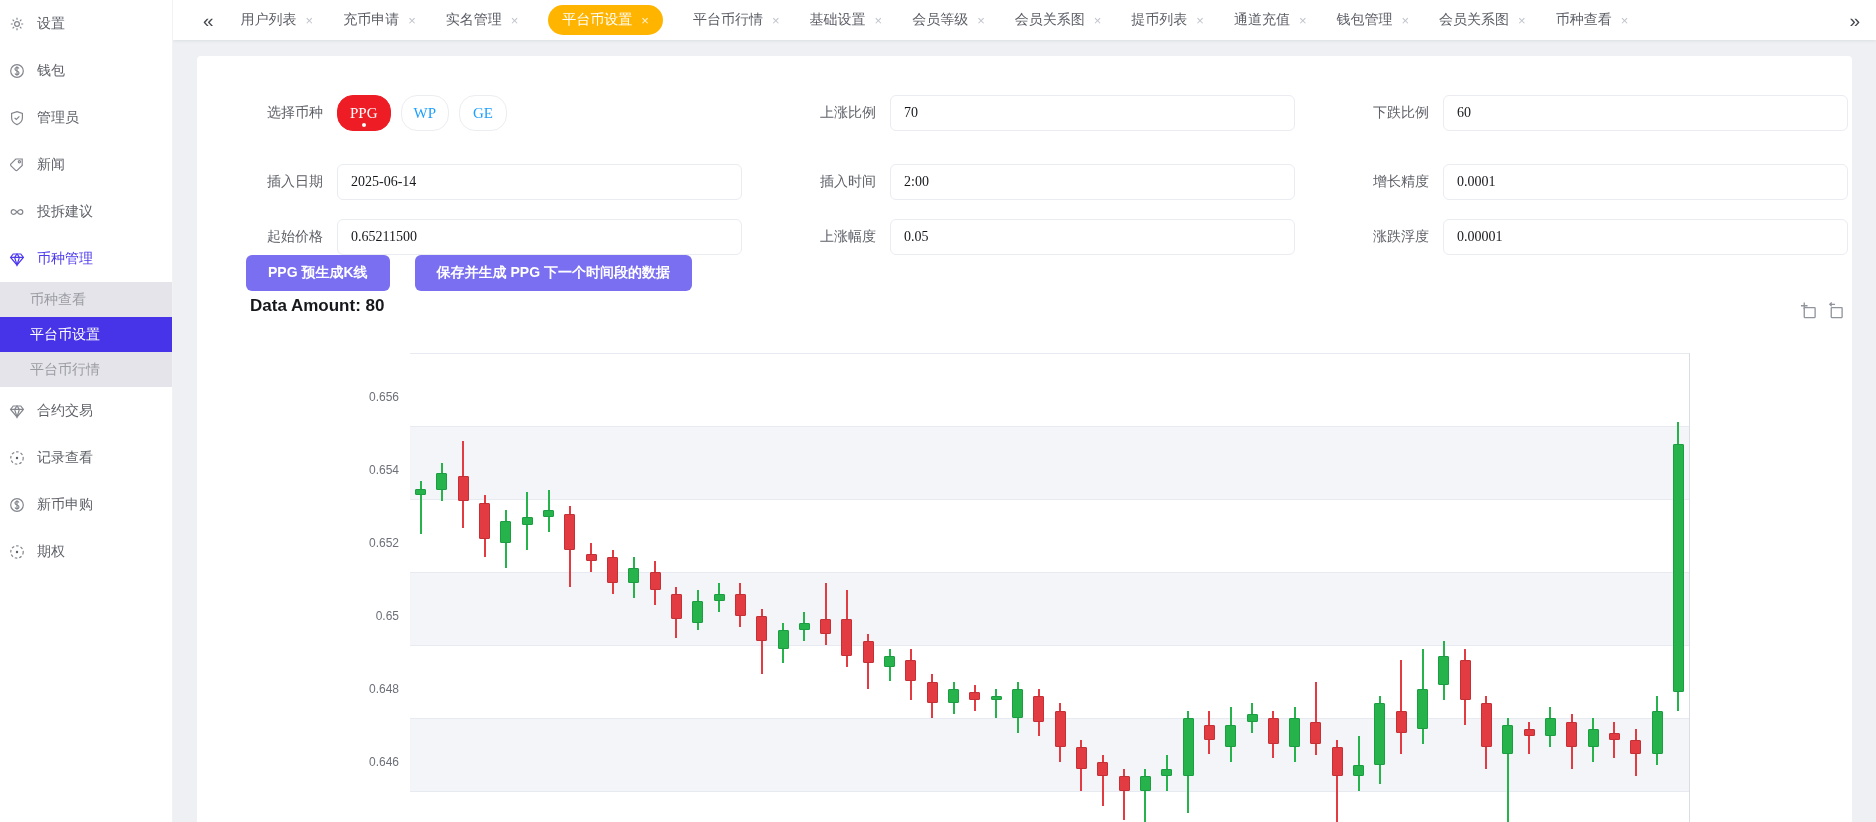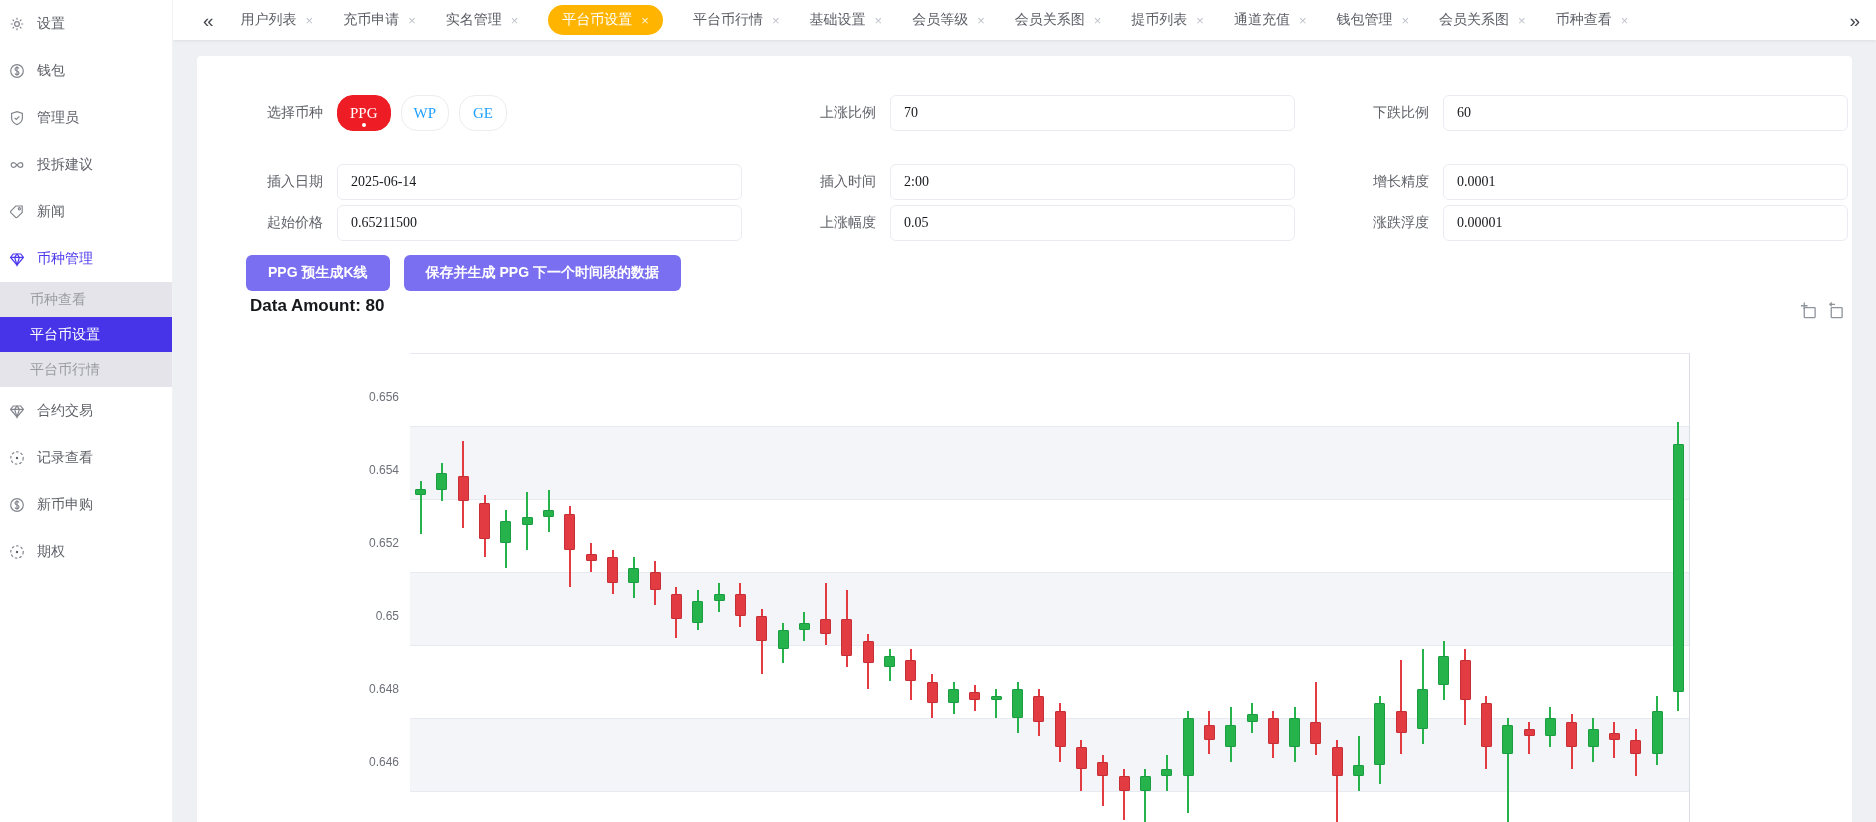--- a/index.html
+++ b/index.html
@@ -23,31 +23,31 @@
   .tabs { display:flex; align-items:center; gap:30px; flex:1; overflow:hidden; }
   .tab { display:flex; align-items:center; gap:9px; font-size:14px; color:#5c5e66; white-space:nowrap; cursor:pointer; }
   .tab .x { font-size:13px; color:#bfc3cb; }
   .tab.active { background:#ffb400; color:#fff; padding:6px 14px; border-radius:16px; }
   .tab.active .x { color:rgba(255,255,255,.85); }
 
   
   .card { position:absolute; left:197px; top:56px; width:1655px; height:940px; background:#fff; border-radius:4px; z-index:1; }
 
   .form-row { position:absolute; left:28px; right:4px; height:36px; display:flex; }
-  .form-row.r1{ top:39px; } .form-row.r2{ top:108px; } .form-row.r3{ top:149px; }
+  .form-row.r1{ top:39px; } .form-row.r2{ top:108px; } .form-row.r3{ top:163px; }
   .field { flex:1; display:flex; align-items:center; min-width:0; padding-right:36px;font-family:Liberation Serif, serif; }
   .field:last-child { padding-right:0; }
   .field > label { flex:0 0 112px; text-align:right; padding-right:14px; font-size:14px; color:#5f6168; white-space:nowrap; }
   .field input { flex:1; min-width:0; height:36px; border:1px solid #eaecf1; border-radius:6px; padding:0 13px; font-size:14px; color:#17181c; font-family:inherit; outline:none; background:#fff; }
 
   .coin-btn { position:relative; height:36px; min-width:48px; padding:0 12px; margin-right:10px; border-radius:16px; border:1px solid #ebedf0; background:#fff; color:#1e9fff; font-size:15px; cursor:pointer; font-family:inherit; }
   .coin-btn.active { background:#ee1c24; border-color:#ee1c24; color:#fff; }
   .coin-btn.active::after { content:""; position:absolute; left:50%; bottom:3px; width:4px; height:4px; margin-left:-2px; border-radius:50%; background:#fff; }
 
-  .btn-row { position:absolute; top:199px; left:49px; display:flex; gap:14px; }
+  .btn-row { position:absolute; top:199px; left:49px; display:flex; gap:25px; }
   .action-btn { height:36px; padding:0 22px; border:none; border-radius:6px; background:#7a6ff0; color:#fff; font-size:14px; font-weight:700; cursor:pointer; font-family:inherit; white-space:nowrap; }
   .data-amount { position:absolute; top:240px; left:53px; font-size:17px; font-weight:700; color:#17181c; }
 
   .chart-tools { position:absolute; top:246px; right:8px; display:flex; gap:10px; }
   .chart-tools svg { width:17px; height:17px; stroke:#90949c; fill:none; stroke-width:1.4; cursor:pointer; }
 
   
   .chart { position:absolute; top:297px; left:0; width:100%; height:600px; }
   .band { position:absolute; left:213px; width:1279px; background:#f3f5f9; }
   .gridline { position:absolute; left:213px; width:1279px; height:1px; background:#e7eaf0; }
@@ -77,30 +77,30 @@
       </div>
       <div class="side-item">
         <svg viewBox="0 0 16 16">
           <path d="M8 1.6l5.4 1.9v4.3c0 3.4-2.2 5.6-5.4 6.8-3.2-1.2-5.4-3.4-5.4-6.8V3.5z"></path>
           <path d="M5.6 7.8l1.7 1.7 3.1-3.2"></path>
         </svg>
         <span>管理员</span>
       </div>
       <div class="side-item">
         <svg viewBox="0 0 16 16">
-          <path d="M4.6 10.4a2.4 2.4 0 110-4.8c2.4 0 4.4 4.8 6.8 4.8a2.4 2.4 0 100-4.8c-2.4 0-4.4 4.8-6.8 4.8z"></path>
-        </svg>
-        <span>投拆建议</span>
-      </div>
-      <div class="side-item">
-        <svg viewBox="0 0 16 16">
           <path d="M2 6.8L6.8 2h6.4v6.4L8.4 13.2a1.4 1.4 0 01-2 0L2 8.8a1.4 1.4 0 010-2z"></path>
           <circle cx="10.4" cy="4.8" r="1.1"></circle>
         </svg>
         <span>新闻</span>
+      </div>
+      <div class="side-item">
+        <svg viewBox="0 0 16 16">
+          <path d="M4.6 10.4a2.4 2.4 0 110-4.8c2.4 0 4.4 4.8 6.8 4.8a2.4 2.4 0 100-4.8c-2.4 0-4.4 4.8-6.8 4.8z"></path>
+        </svg>
+        <span>投拆建议</span>
       </div>
       <div class="side-item active">
         <svg viewBox="0 0 16 16">
           <path d="M4.2 3h7.6l2.6 3.4L8 14 1.6 6.4z"></path>
           <path d="M1.6 6.4h12.8M8 14L5.6 6.4 8 3l2.4 3.4z"></path>
         </svg>
         <span>币种管理</span>
       </div>
       <div class="submenu">
         <div class="subitem">币种查看</div>

